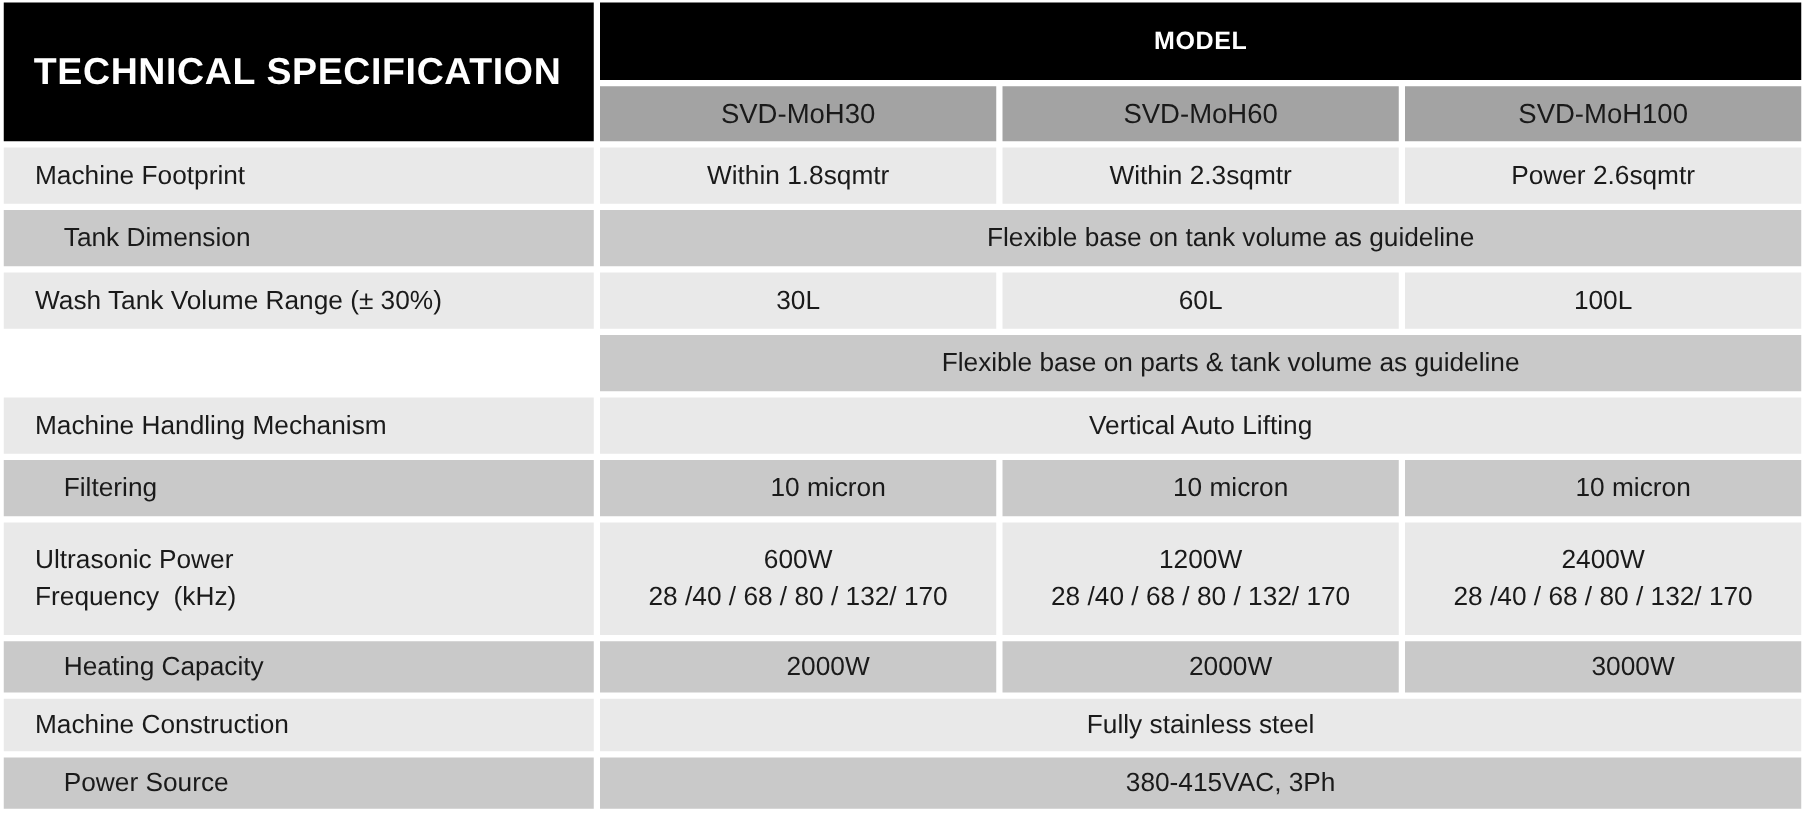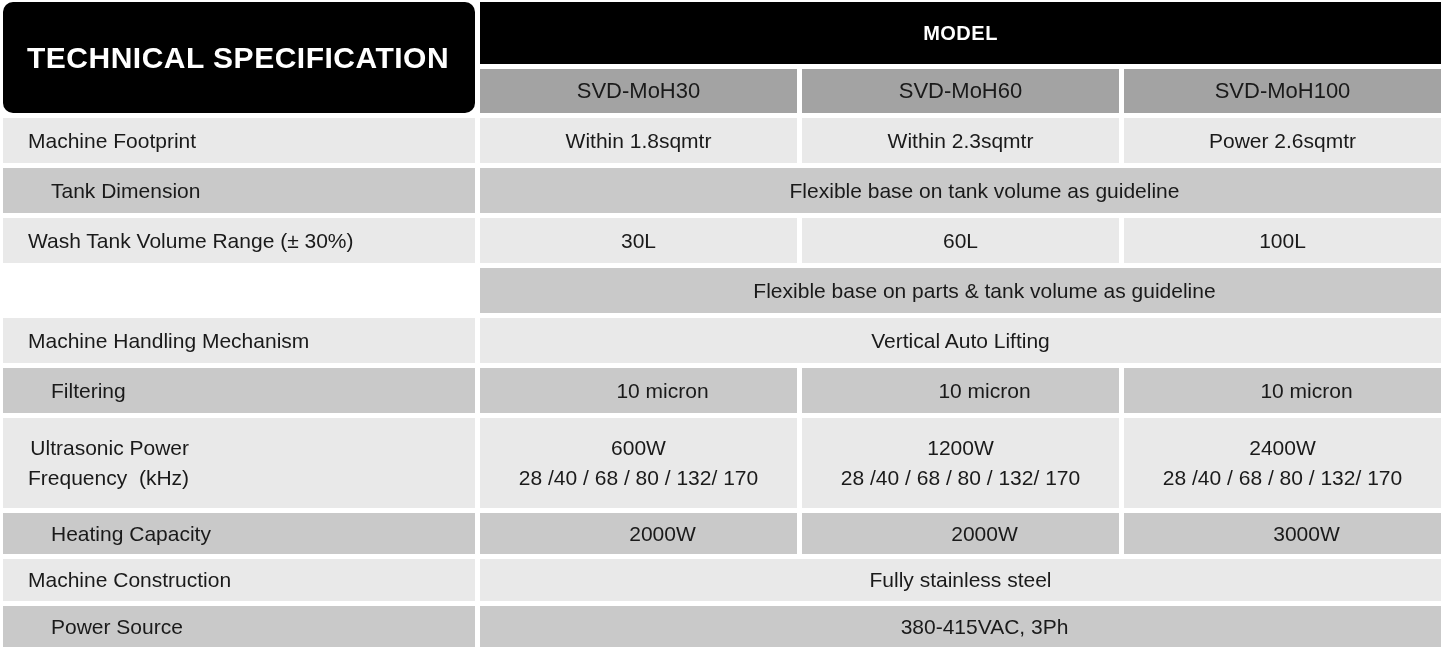--- a/index.html
+++ b/index.html
@@ -28,39 +28,38 @@
     align-items: center;
     justify-content: center;
     color: #1a1a1a;
     font-size: 21px;
     line-height: 30px;
     white-space: pre-wrap;
     text-align: center;
   }
   .label {
     justify-content: flex-start;
-    text-align: right;
+    text-align: left;
     padding-left: 25px;
     box-sizing: border-box;
   }
   .light { background: #e9e9e9; }
   .dark  { background: #c9c9c9; padding-left: 48px; }
   .black-hdr {
     background: #000000;
     color: #ffffff;
     font-weight: bold;
   }
   .corner-hdr {
     grid-column: 1;
     grid-row: 1 / 3;
     font-size: 30px;
     letter-spacing: 0.5px;
     padding-left: 24px;
     justify-content: flex-start;
-    border-radius: 10px;
   }
   .model-hdr {
     grid-column: 2 / 5;
     grid-row: 1;
     font-size: 20px;
     letter-spacing: 0.5px;
   }
   .model-name {
     background: #a3a3a3;
     font-size: 22px;

